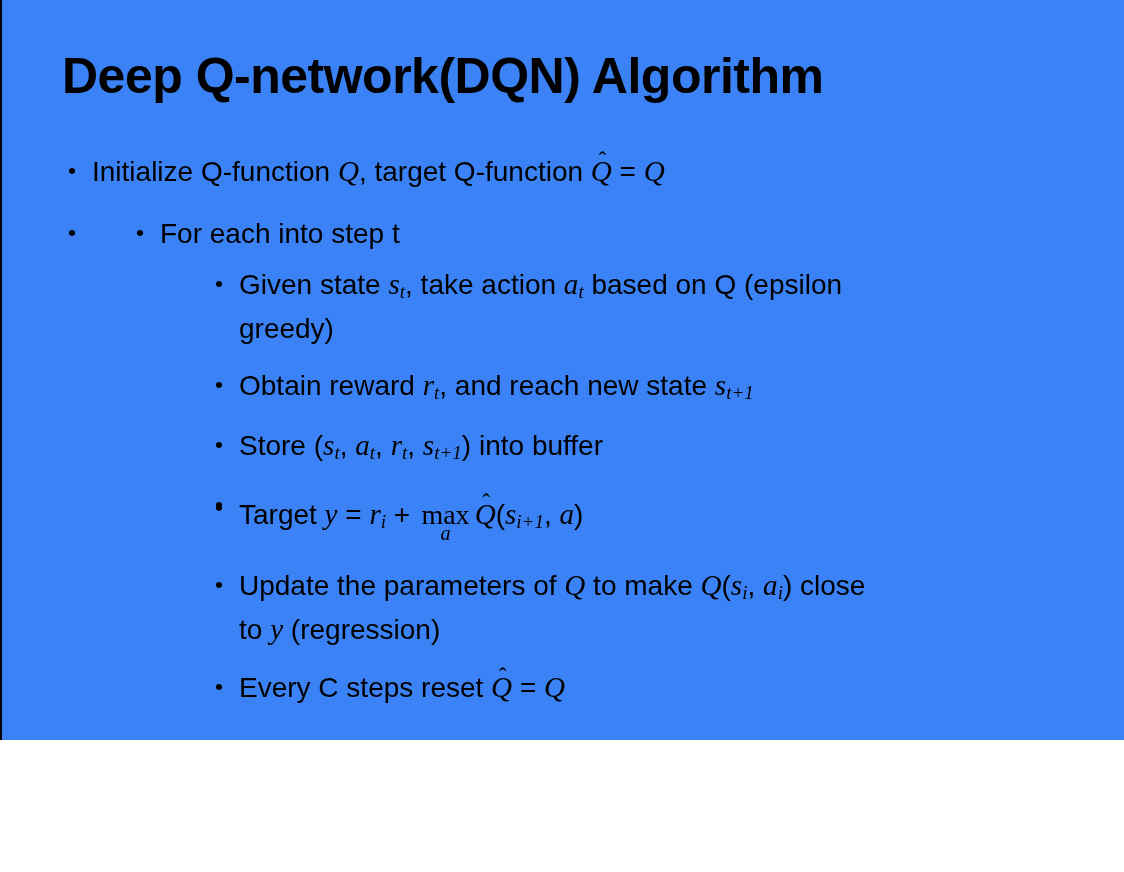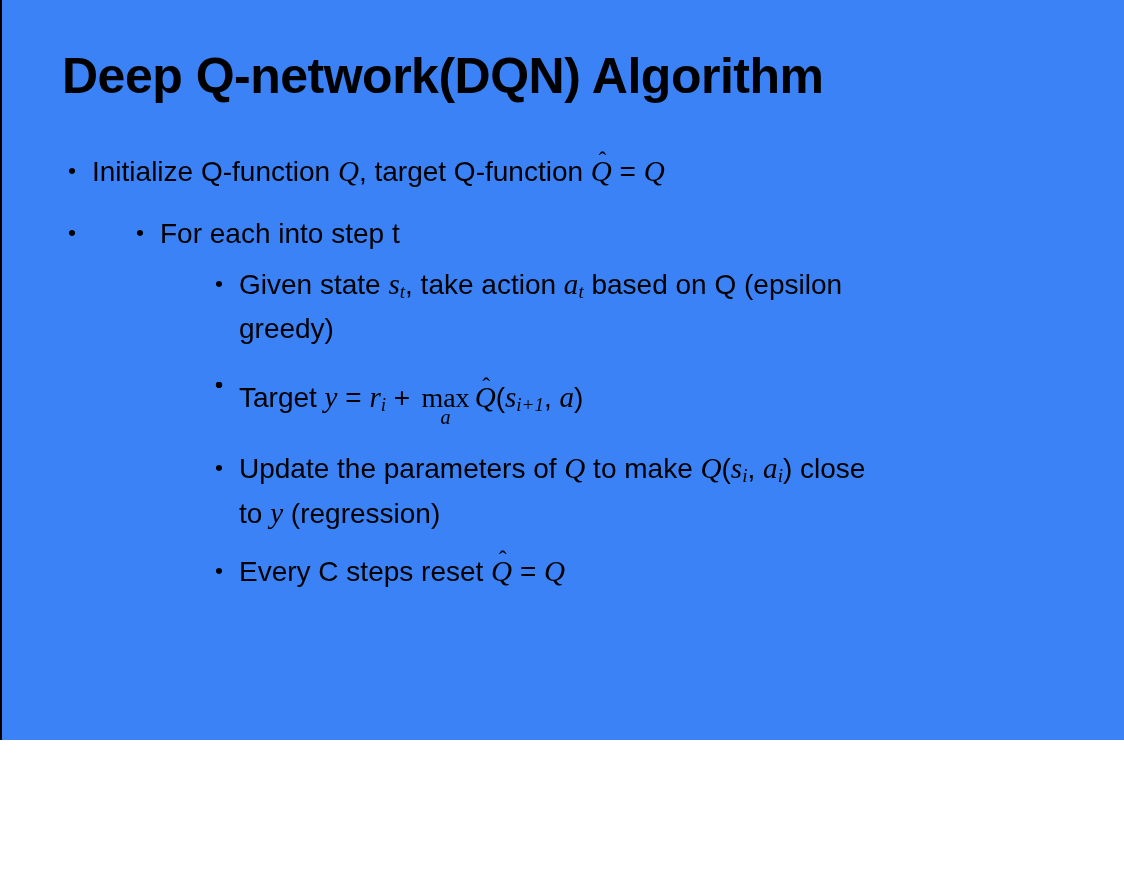--- a/index.html
+++ b/index.html
@@ -91,21 +91,21 @@
     transform: translateX(-50%);
     top: -0.34em;
     font-size: 0.85em;
     font-style: normal;
     font-family: "Liberation Serif", serif;
     line-height: 1;
   }
   .limop {
     display: inline-block;
     position: relative;
-    margin: 12px 0.18em 0 0.12em;
+    margin: 6px 0.18em 0 0.12em;
   }
   .limop-op {
     font-family: "Liberation Serif", serif;
     font-style: normal;
   }
   .limop-under {
     position: absolute;
     left: 50%;
     transform: translateX(-50%);
     top: 0.98em;
@@ -118,20 +118,20 @@
 <body>
 
 <div id="slide">
   <div id="left-edge"></div>
   <div id="slide-title">Deep Q-network(DQN) Algorithm</div>
   <div id="bullet-list">
       <div class="bullet level-1"><span class="marker">•</span><span class="content">Initialize Q-function <span class="math">Q</span>, target Q-function <span class="hatwrap"><span class="hat-mark">ˆ</span><span class="math">Q</span></span> = <span class="math">Q</span></span></div>
       <div class="bullet level-1"><span class="marker">•</span></div>
       <div class="bullet level-2"><span class="marker">•</span><span class="content">For each into step t</span></div>
       <div class="bullet level-3"><span class="marker">•</span><span class="content">Given state <span class="math">s</span><span class="msub">t</span>, take action <span class="math">a</span><span class="msub">t</span> based on Q (epsilon<br>greedy)</span></div>
-      <div class="bullet level-3"><span class="marker">•</span></div>
-      <div class="bullet level-3"><span class="marker">•</span></div>
+      <div class="bullet level-3"><span class="marker">•</span><span class="content">Obtain reward <span class="math">r</span><span class="msub">t</span>, and reach new state <span class="math">s</span><span class="msub">t+1</span></span></div>
+      <div class="bullet level-3"><span class="marker">•</span><span class="content">Store (<span class="math">s</span><span class="msub">t</span>, <span class="math">a</span><span class="msub">t</span>, <span class="math">r</span><span class="msub">t</span>, <span class="math">s</span><span class="msub">t+1</span>) into buffer</span></div>
       <div class="bullet level-3"><span class="marker">•</span></div>
       <div class="bullet level-3"><span class="marker">•</span><span class="content">Target <span class="math">y</span> = <span class="math">r</span><span class="msub">i</span> + <span class="limop"><span class="limop-op">max</span><span class="limop-under">a</span></span><span class="hatwrap"><span class="hat-mark">ˆ</span><span class="math">Q</span></span>(<span class="math">s</span><span class="msub">i+1</span>, <span class="math">a</span>)</span></div>
       <div class="bullet level-3"><span class="marker">•</span><span class="content">Update the parameters of <span class="math">Q</span> to make <span class="math">Q</span>(<span class="math">s</span><span class="msub">i</span>, <span class="math">a</span><span class="msub">i</span>) close<br>to <span class="math">y</span> (regression)</span></div>
       <div class="bullet level-3"><span class="marker">•</span><span class="content">Every C steps reset <span class="hatwrap"><span class="hat-mark">ˆ</span><span class="math">Q</span></span> = <span class="math">Q</span></span></div>
     </div>
 </div>
 
 </body></html>

